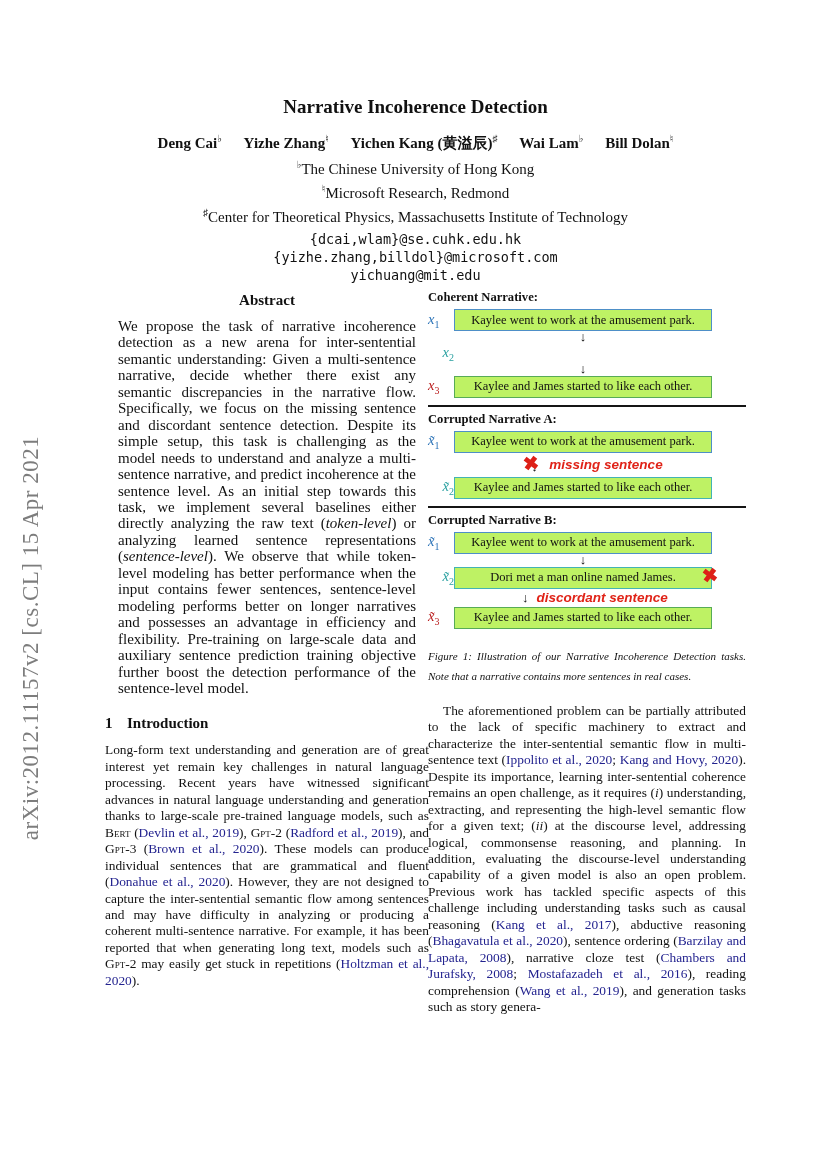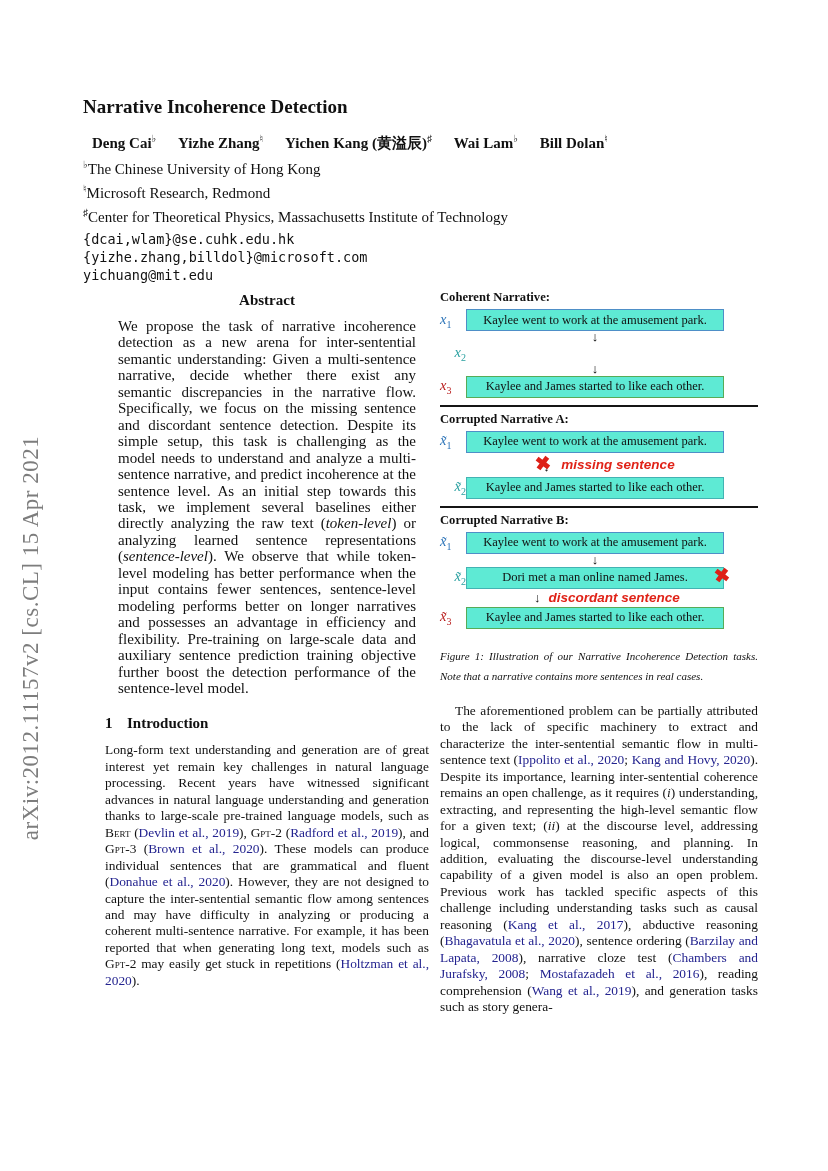--- a/index.html
+++ b/index.html
@@ -7,32 +7,32 @@
   body { position:relative; font-family:"Liberation Serif", serif; color:#111; }
 
   
   .arxiv-strip {
     position:absolute; left:-243px; top:624px; width:550px; height:28px;
     text-align:center; transform:rotate(-90deg);
     font-size:23px; color:#7d7d7d; letter-spacing:0.5px; white-space:nowrap;
   }
 
   
-  .header { position:absolute; left:83px; top:96px; width:665px; }
+  .header { position:absolute; left:83px; top:96px; width:665px; text-align:center; }
   .title { font-size:19px; font-weight:bold; }
   .authors { margin-top:15px; font-size:15px; font-weight:bold; }
   .author { margin:0 9px; white-space:nowrap; }
   .author sup { font-weight:normal; font-size:10px; }
   .affils { margin-top:2px; font-size:15px; line-height:20px; }
   .affils sup { font-size:10px; }
   .emails { margin-top:3px; font-family:"DejaVu Sans Mono", monospace; font-size:13.5px; line-height:18px; }
 
   
   .left-col  { position:absolute; left:105px;  top:292px; width:324px; }
-  .right-col { position:absolute; left:440px; top:288px; width:318px; }
+  .right-col { position:absolute; left:428px; top:288px; width:318px; }
 
   .abs-head { text-align:center; font-weight:bold; font-size:15px; margin-bottom:9px; }
   .abs-body { margin:0 13px; font-size:15px; line-height:16.45px; text-align:justify; }
   .sec-head { font-size:15px; font-weight:bold; margin:19px 0 10px 0; }
   .sec-head .num { display:inline-block; width:22px; }
   .para { font-size:13.4px; line-height:16.45px; text-align:justify; }
   .para.indent { text-indent:15px; }
 
   .i  { font-style:italic; }
   .sc { font-variant:small-caps; }
@@ -41,21 +41,21 @@
   
   .figure { width:100%; }
   .fig-sep { border:none; border-top:2px solid #151515; margin:7px 0 5px 0; }
   .fig-panel-title { font-weight:bold; font-size:12.6px; margin:2px 0 4px 0; }
   .fig-row { display:flex; align-items:center; }
   .fig-lbl { width:26px; flex:none; font-size:14.5px; font-style:italic; font-family:"Liberation Serif", serif; }
   .fig-lbl sub { font-size:10px; font-style:normal; }
   .lbl-blue  { color:#2d74b8; }
   .lbl-teal  { color:#29a0a0;text-align:right; }
   .lbl-green { color:#b91c1c; }
-  .fig-box { flex:1; position:relative; border:1.5px solid #000; background:#5eead4;
+  .fig-box { flex:1; position:relative; border:1.5px solid #000; background:#bef264;
              text-align:center; font-size:12.5px; padding:2.5px 3px; margin-right:34px; }
   .bx-blue  { border-color:#4e8fc7; }
   .bx-teal  { border-color:#43b3b3; }
   .bx-green { border-color:#57ab57; }
 
   .fig-arrow { height:13px; line-height:11px; text-align:center; padding-left:26px;
                margin-right:34px; font-size:13px; color:#000; }
   .annot-row { display:flex; align-items:center; justify-content:center; height:24px;
                padding-left:26px; margin-right:10px; }
   .annot-text { color:#e02318; font-weight:bold; font-style:italic;

